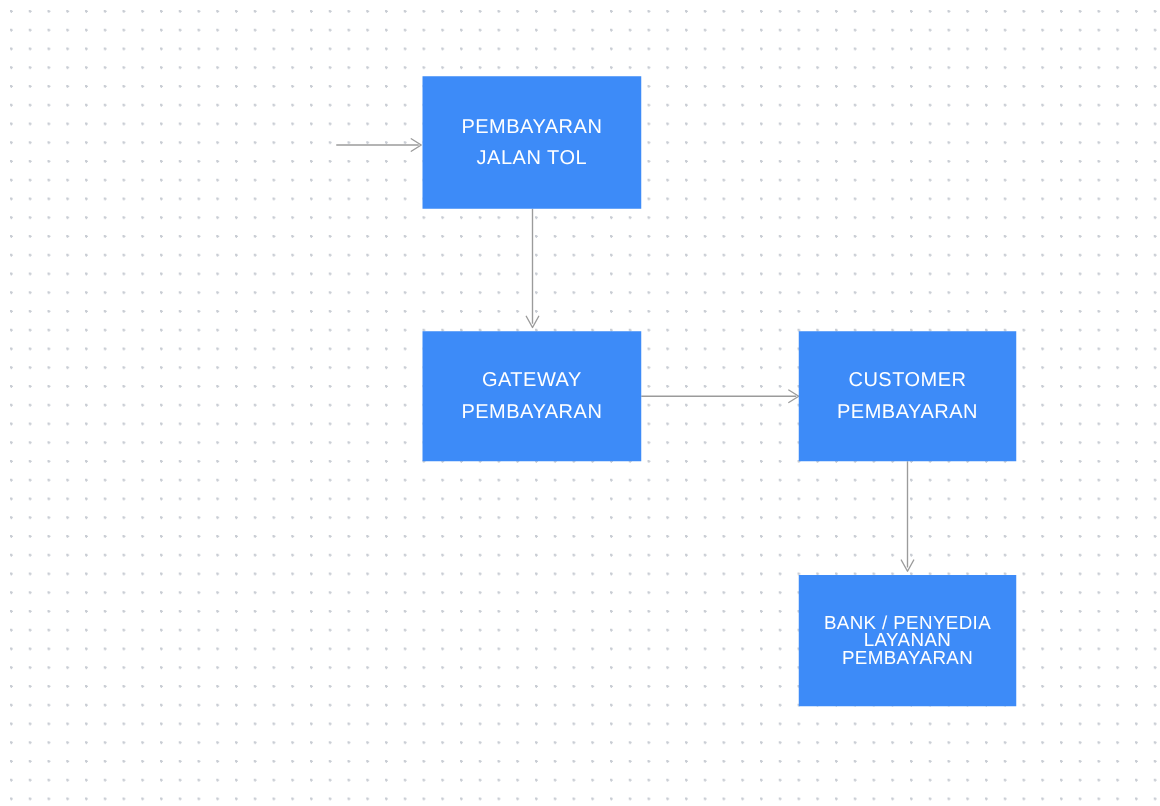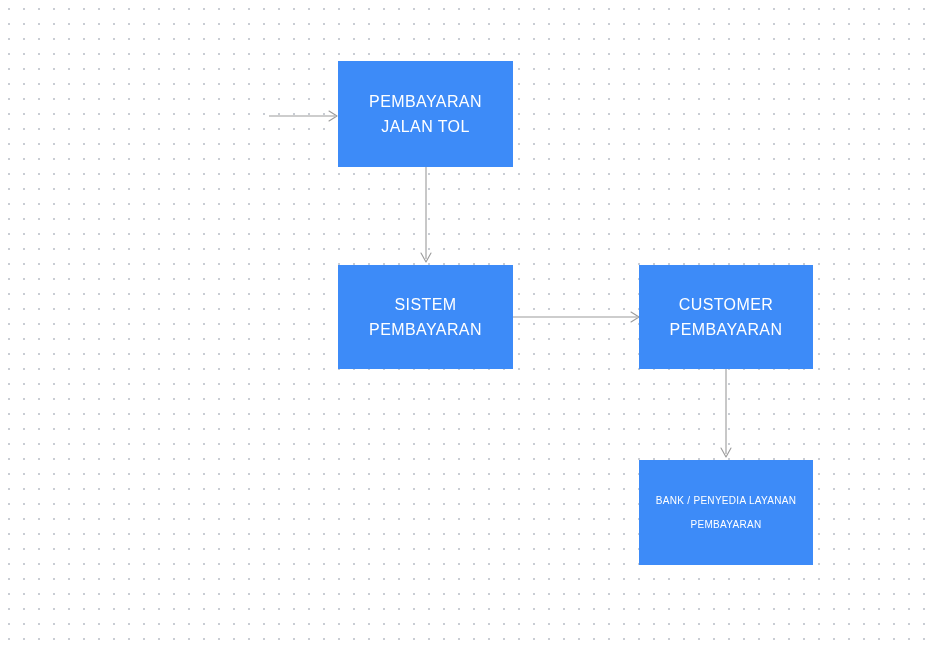--- a/index.html
+++ b/index.html
@@ -38,22 +38,22 @@
   .node .label {
     white-space: pre-line;
     display: block;
   }
   .node-lg .label {
     font-size: 16px;
     line-height: 25px;
     font-weight: 400;
   }
   .node-sm .label {
-    font-size: 10px;
-    line-height: 24px;
+    font-size: 15px;
+    line-height: 14px;
     font-weight: 400;
     letter-spacing: 0.3px;
   }
   .edge {
     position: absolute;
     overflow: visible;
     pointer-events: none;
   }
   .edge line, .edge polyline {
     fill: none;
@@ -91,21 +91,21 @@
     <polyline class="head" points="7,79 12,88 17,79"></polyline>
   </svg>
 
 
   <div class="node node-lg" style="left:338px; top:61px; width:175px; height:106px;">
     <span class="label">PEMBAYARAN
 JALAN TOL</span>
   </div>
 
   <div class="node node-lg" style="left:338px; top:265px; width:175px; height:104px;">
-    <span class="label">SISTEM
+    <span class="label">GATEWAY
 PEMBAYARAN</span>
   </div>
 
   <div class="node node-lg" style="left:639px; top:265px; width:174px; height:104px;">
     <span class="label">CUSTOMER
 PEMBAYARAN</span>
   </div>
 
   <div class="node node-sm" style="left:639px; top:460px; width:174px; height:105px;">
     <span class="label">BANK / PENYEDIA LAYANAN

